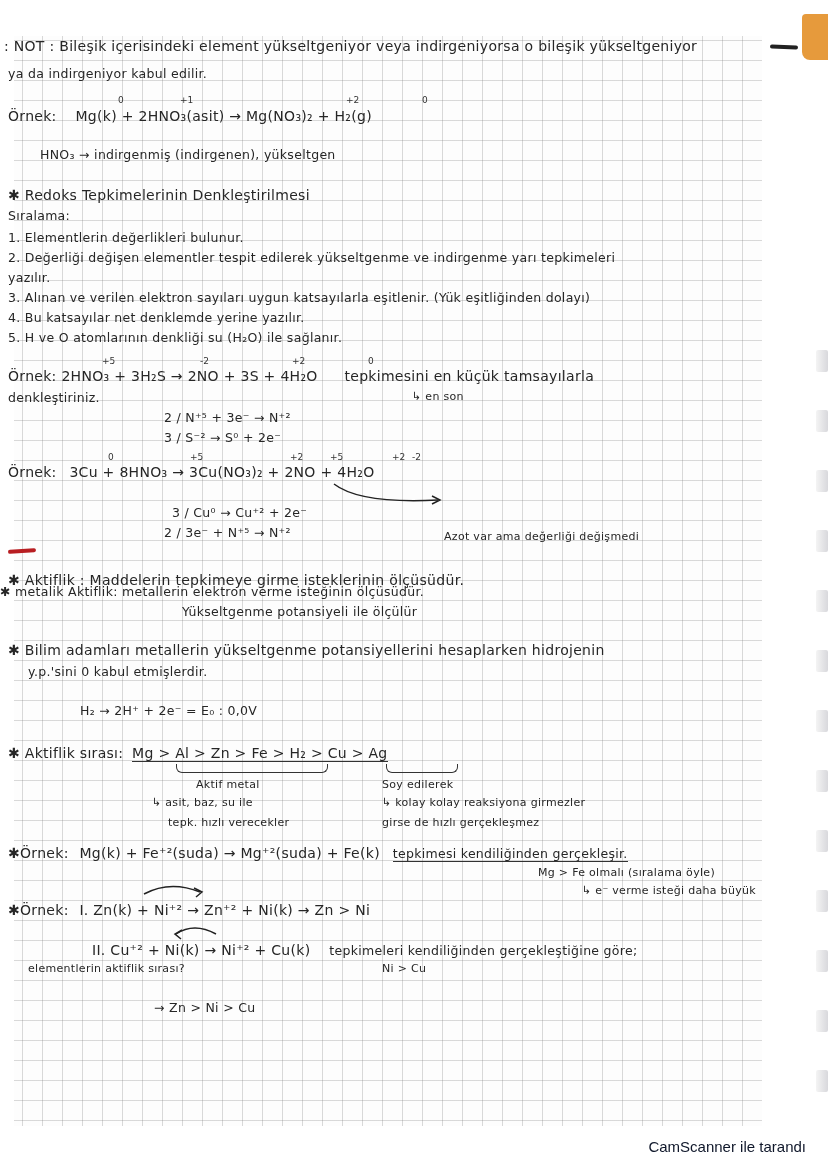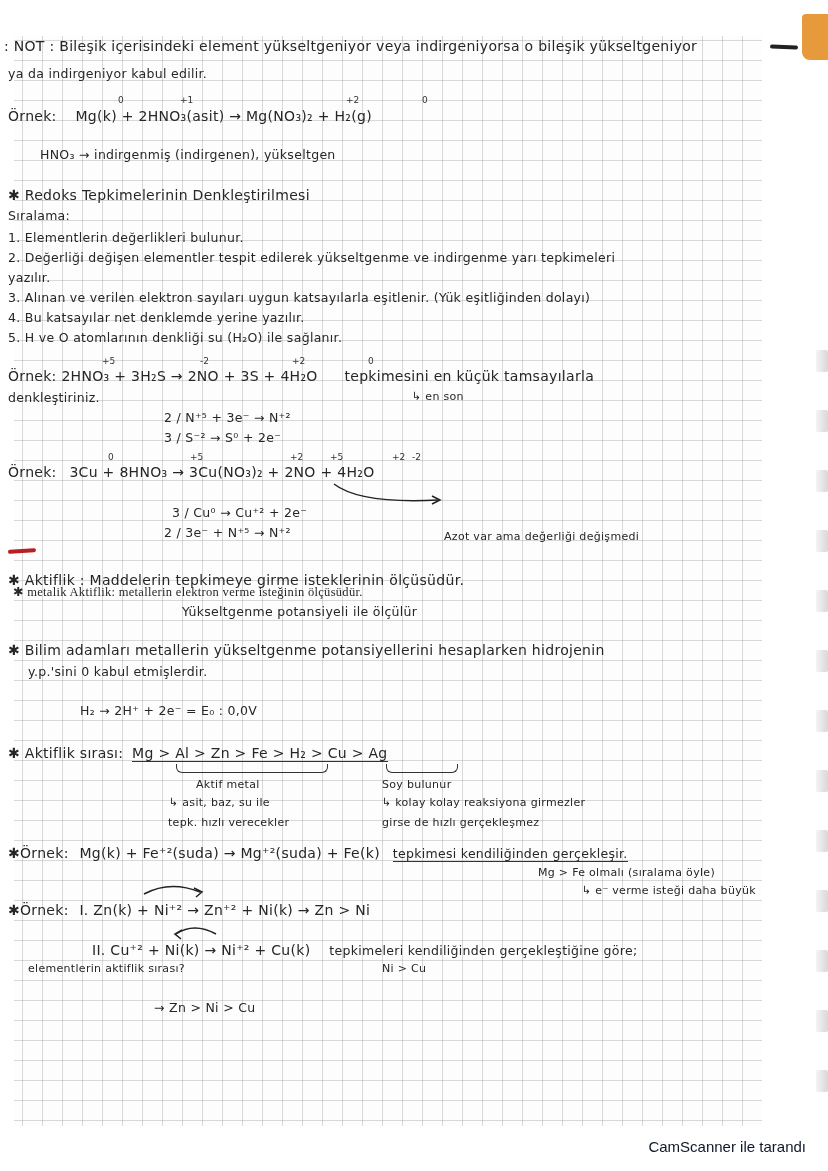--- a/index.html
+++ b/index.html
@@ -132,36 +132,36 @@
 </div>
 <svg class="arrowline" style="left:330px; top:480px;" width="120" height="30">
   <path d="M4 4 Q 30 24 108 20" stroke="#222" stroke-width="1.5" fill="none"></path>
   <path d="M102 16 L110 20 L102 24" stroke="#222" stroke-width="1.5" fill="none"></path>
 </svg>
 <div class="line sm" style="left:444px; top:494px;margin-top:36px;">Azot var ama değerliği değişmedi</div>
 <div class="line" style="left:164px; top:505px;padding-left:8px;">3 / Cu⁰ → Cu⁺² + 2e⁻</div>
 <div class="line" style="left:164px; top:525px;">2 / 3e⁻ + N⁺⁵ → N⁺²</div>
 
 <div class="line big" style="left:8px; top:572px;">✱ Aktiflik : Maddelerin tepkimeye girme isteklerinin ölçüsüdür.</div>
-<div class="line" style="left:13px; top:584px;font-family:Liberation Serif, serif;">✱ metalik Aktiflik: metallerin elektron verme isteğinin ölçüsüdür.</div>
+<div class="line" style="left:0; top:584px;">✱ metalik Aktiflik: metallerin elektron verme isteğinin ölçüsüdür.</div>
 <div class="line" style="left:182px; top:604px;">Yükseltgenme potansiyeli ile ölçülür</div>
 <div class="line big" style="left:8px; top:642px;">✱ Bilim adamları metallerin yükseltgenme potansiyellerini hesaplarken hidrojenin</div>
 <div class="line" style="left:28px; top:664px;">y.p.'sini 0 kabul etmişlerdir.</div>
 <div class="line" style="left:80px; top:703px;">H₂ → 2H⁺ + 2e⁻  =  E₀ : 0,0V</div>
 
 <div class="line big" style="left:8px; top:745px;">
   <span>✱ Aktiflik sırası:</span>
   <span class="u" style="margin-left:4px">Mg &gt; Al &gt; Zn &gt; Fe &gt; H₂ &gt; Cu &gt; Ag</span>
 </div>
 <div class="brace" style="left:176px; top:764px; width:150px;"></div>
 <div class="brace" style="left:386px; top:764px; width:70px;"></div>
 <div class="line sm" style="left:196px; top:778px;">Aktif metal</div>
-<div class="line sm" style="left:169px; top:796px;">↳ asit, baz, su ile</div>
+<div class="line sm" style="left:152px; top:796px;">↳ asit, baz, su ile</div>
 <div class="line sm" style="left:168px; top:816px;">tepk. hızlı verecekler</div>
-<div class="line sm" style="left:382px; top:778px;">Soy bulunur</div>
+<div class="line sm" style="left:382px; top:778px;">Soy edilerek</div>
 <div class="line sm" style="left:382px; top:796px;">↳ kolay kolay reaksiyona girmezler</div>
 <div class="line sm" style="left:382px; top:816px;">girse de hızlı gerçekleşmez</div>
 
 <div class="line big" style="left:8px; top:845px;">
   <span>✱Örnek:</span>
   <span style="margin-left:6px">Mg(k) + Fe⁺²(suda) → Mg⁺²(suda) + Fe(k)</span>
   <span class="u" style="margin-left:8px; font-size:12.5px">tepkimesi kendiliğinden gerçekleşir.</span>
 </div>
 <div class="line sm" style="left:538px; top:866px;">Mg &gt; Fe olmalı (sıralama öyle)</div>
 <div class="line sm" style="left:582px; top:884px;">↳ e⁻ verme isteği daha büyük</div>

